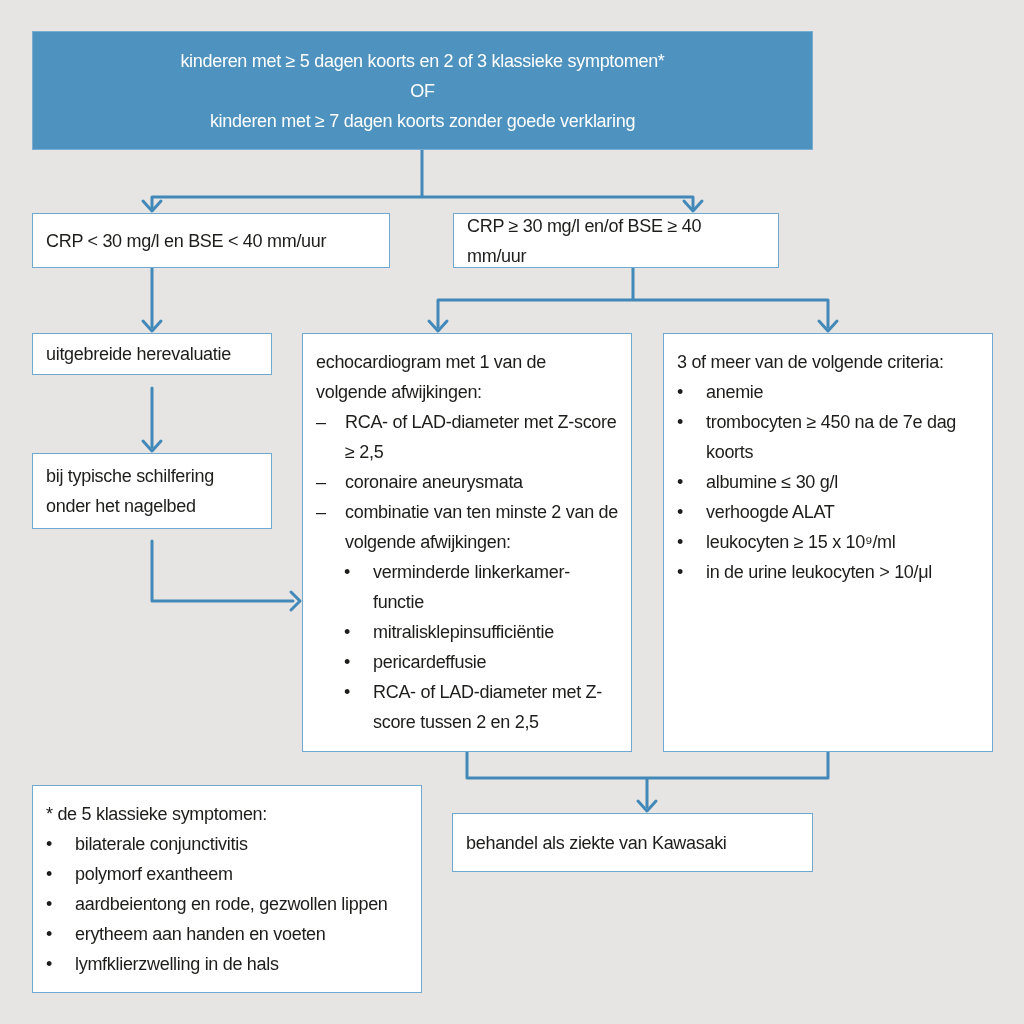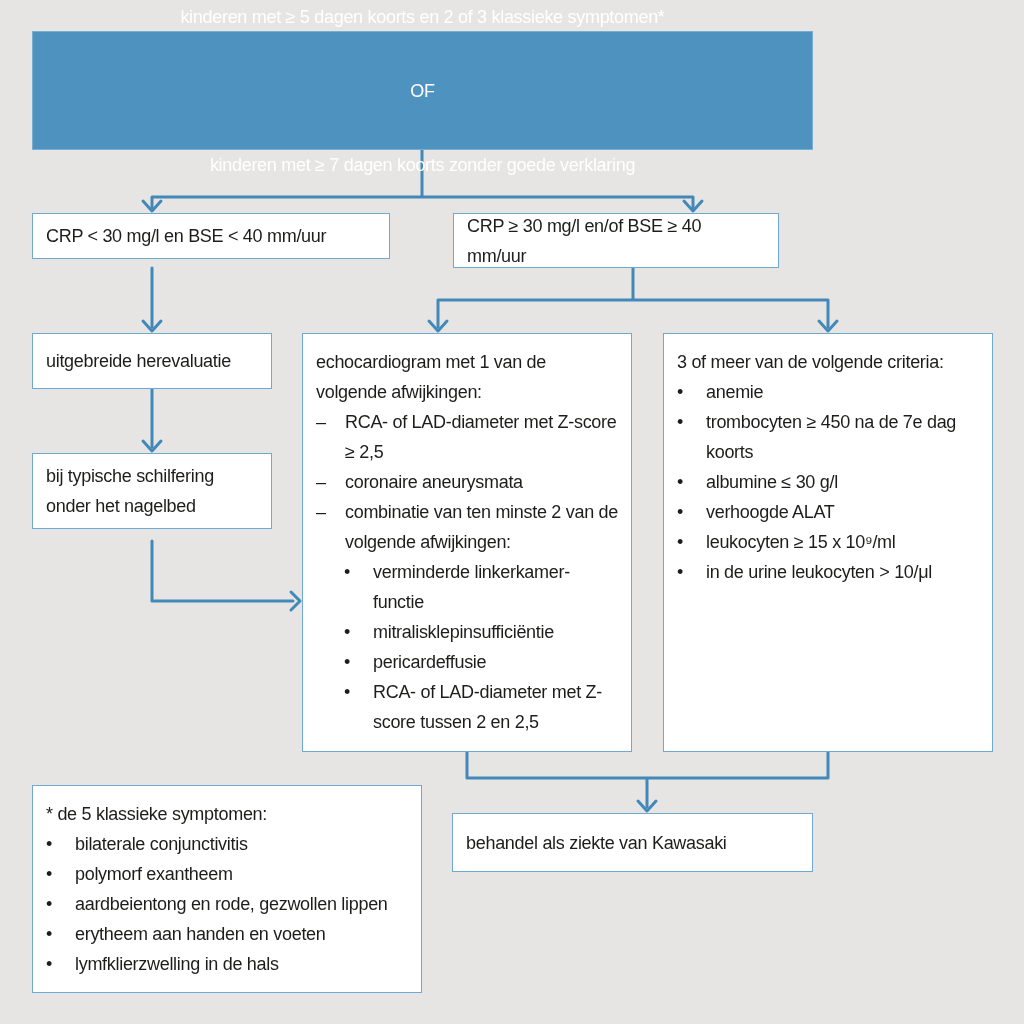--- a/index.html
+++ b/index.html
@@ -7,21 +7,21 @@
     position:relative; width:1024px; height:1024px;
     background:#e6e5e3; overflow:hidden;
     font-family:"Liberation Sans","DejaVu Sans",sans-serif;
     font-size:18px; line-height:30px; color:#1d1d1b;
     letter-spacing:-0.3px;
   }
   #arrows { position:absolute; left:0; top:0; width:1024px; height:1024px; }
   #arrows path { stroke:#4289ba; stroke-width:3; fill:none; stroke-linecap:round; stroke-linejoin:round; }
   .node {
     position:absolute; background:#ffffff;
-    border:1.5px solid #6fa8d1; box-sizing:border-box;gap:44px;
+    border:1.5px solid #6fa8d1; box-sizing:border-box;
   }
   .header-node {
     background:#4e92bf; border:1px solid #79add2; color:#ffffff;
     display:flex; flex-direction:column; justify-content:center;
     text-align:center;
   }
   .single { display:flex; align-items:center; padding:0 13px; }
   .list { padding:13px 13px 6px 13px; }
   .row { display:flex; align-items:flex-start; }
   .mk { flex:0 0 29px; width:29px; }
@@ -55,29 +55,29 @@
     <path d="M467 752 V778 M828 752 V778 M467 778 H828 M647 778 V807"></path>
     <path d="M638 801 L647 811 L656 801"></path>
   </svg>
 
   <div class="node header-node" style="left:32px; top:31px; width:781px; height:119px;">
     <div>kinderen met ≥ 5 dagen koorts en 2 of 3 klassieke symptomen*</div>
     <div>OF</div>
     <div>kinderen met ≥ 7 dagen koorts zonder goede verklaring</div>
   </div>
 
-  <div class="node single" style="left:32px; top:213px; width:358px; height:46px;">
+  <div class="node single" style="left:32px; top:213px; width:358px; height:55px;">
     <span>CRP &lt; 30 mg/l en BSE &lt; 40 mm/uur</span>
   </div>
 
   <div class="node single" style="left:453px; top:213px; width:326px; height:55px;">
     <span>CRP ≥ 30 mg/l en/of BSE ≥ 40 mm/uur</span>
   </div>
 
-  <div class="node single" style="left:32px; top:333px; width:240px; height:56px;text-align:right;">
+  <div class="node single" style="left:32px; top:333px; width:240px; height:42px;text-align:right;">
     <span>uitgebreide herevaluatie</span>
   </div>
 
   <div class="node single" style="left:32px; top:453px; width:240px; height:76px;">
     <span>bij typische schilfering onder het nagelbed</span>
   </div>
 
   <div class="node list" style="left:302px; top:333px; width:330px; height:419px;">
     <div>echocardiogram met 1 van de volgende afwijkingen:</div>
     <div class="row">

